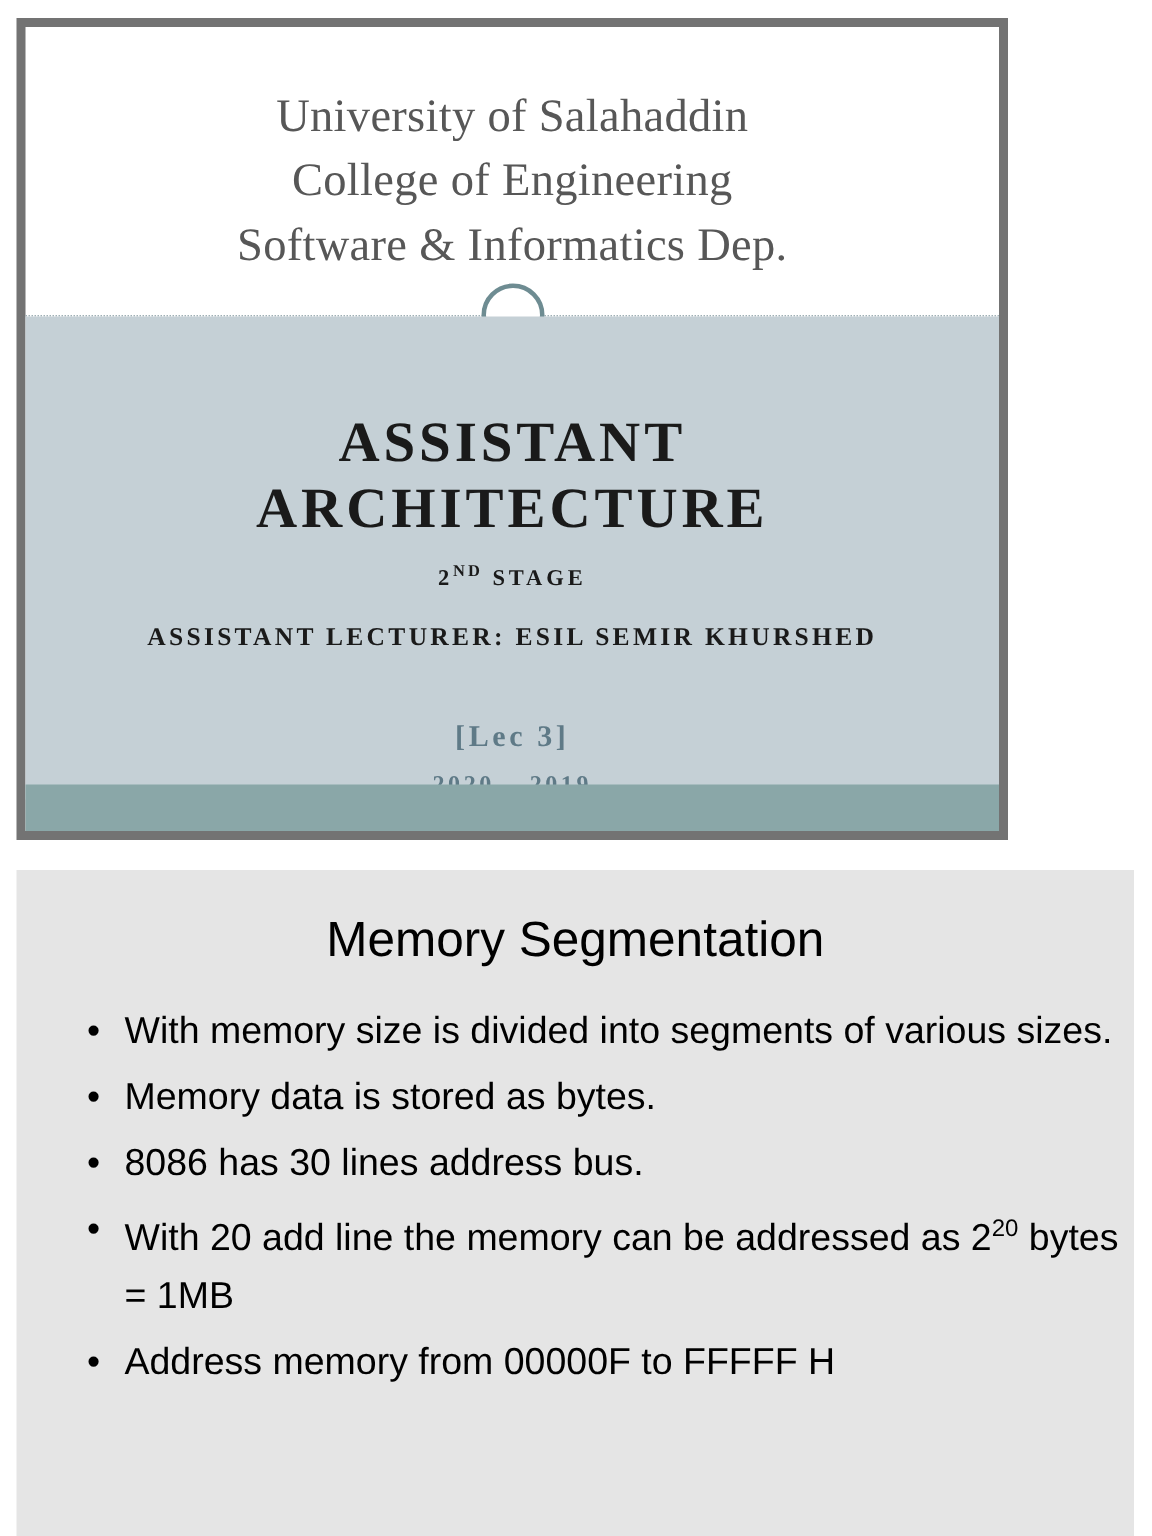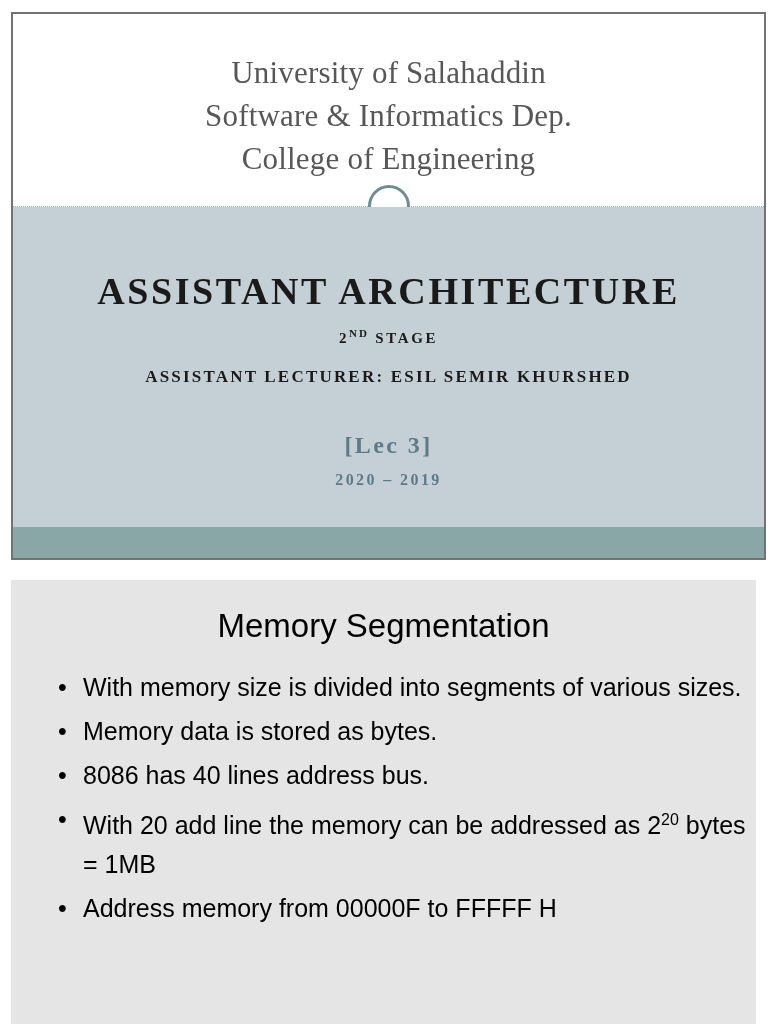--- a/index.html
+++ b/index.html
@@ -20,23 +20,23 @@
     width: 768px;
     height: 1024px;
     background: #ffffff;
   }
 
   
   .title-slide {
     position: absolute;
     left: 11px;
     top: 12px;
-    width: 755px;
+    width: 661px;
     height: 548px;
-    border: 2px solid #737373;
+    border: 6px solid #737373;
     box-sizing: border-box;
     background: #ffffff;
   }
 
   .title-top {
     height: 193px;
     display: flex;
     flex-direction: column;
     align-items: center;
     justify-content: center;
@@ -133,21 +133,21 @@
     font-size: 17px;
     letter-spacing: 2.2px;
     color: #1a1a1a;
     text-align: center;
     margin-top: 20px;
   }
 
   .lec-no {
     font-family: "Liberation Serif", serif;
     font-weight: bold;
-    font-size: 24px;
+    font-size: 20px;
     letter-spacing: 2.4px;
     color: #5f7a87;
     text-align: center;
     margin-top: 45px;
   }
 
   .years {
     font-family: "Liberation Serif", serif;
     font-weight: bold;
     font-size: 16px;
@@ -217,22 +217,22 @@
 </style>
 </head>
 <body>
 
 <div class="page">
 
   <div class="title-slide">
 
     <div class="title-top">
       <div class="inst-line">University of Salahaddin</div>
+      <div class="inst-line">College of Engineering</div>
       <div class="inst-line">Software &amp; Informatics Dep.</div>
-      <div class="inst-line">College of Engineering</div>
     </div>
 
     <div class="divider-wrap">
       <div class="divider-line"></div>
       <div class="divider-circle"></div>
     </div>
 
     <div class="title-body">
       <div class="course-title">ASSISTANT ARCHITECTURE</div>
       <div class="stage"><span>2</span><sup>ND</sup><span> STAGE</span></div>
@@ -248,21 +248,21 @@
     <div class="content-title">Memory Segmentation</div>
 
     <ul class="bullets">
       <li>
         <span class="dot">•</span><span>With memory size is divided into segments of various sizes.</span>
       </li>
       <li>
         <span class="dot">•</span><span>Memory data is stored as bytes.</span>
       </li>
       <li>
-        <span class="dot">•</span><span>8086 has 40 lines address bus.</span>
+        <span class="dot">•</span><span>8086 has 30 lines address bus.</span>
       </li>
       <li>
         <span class="dot">•</span><span>With 20 add line the memory can be addressed as  2</span><sup>20</sup><span> bytes = 1MB</span>
       </li>
       <li>
         <span class="dot">•</span><span>Address memory from 00000F to FFFFF H</span>
       </li>
     </ul>
   </div>
 

